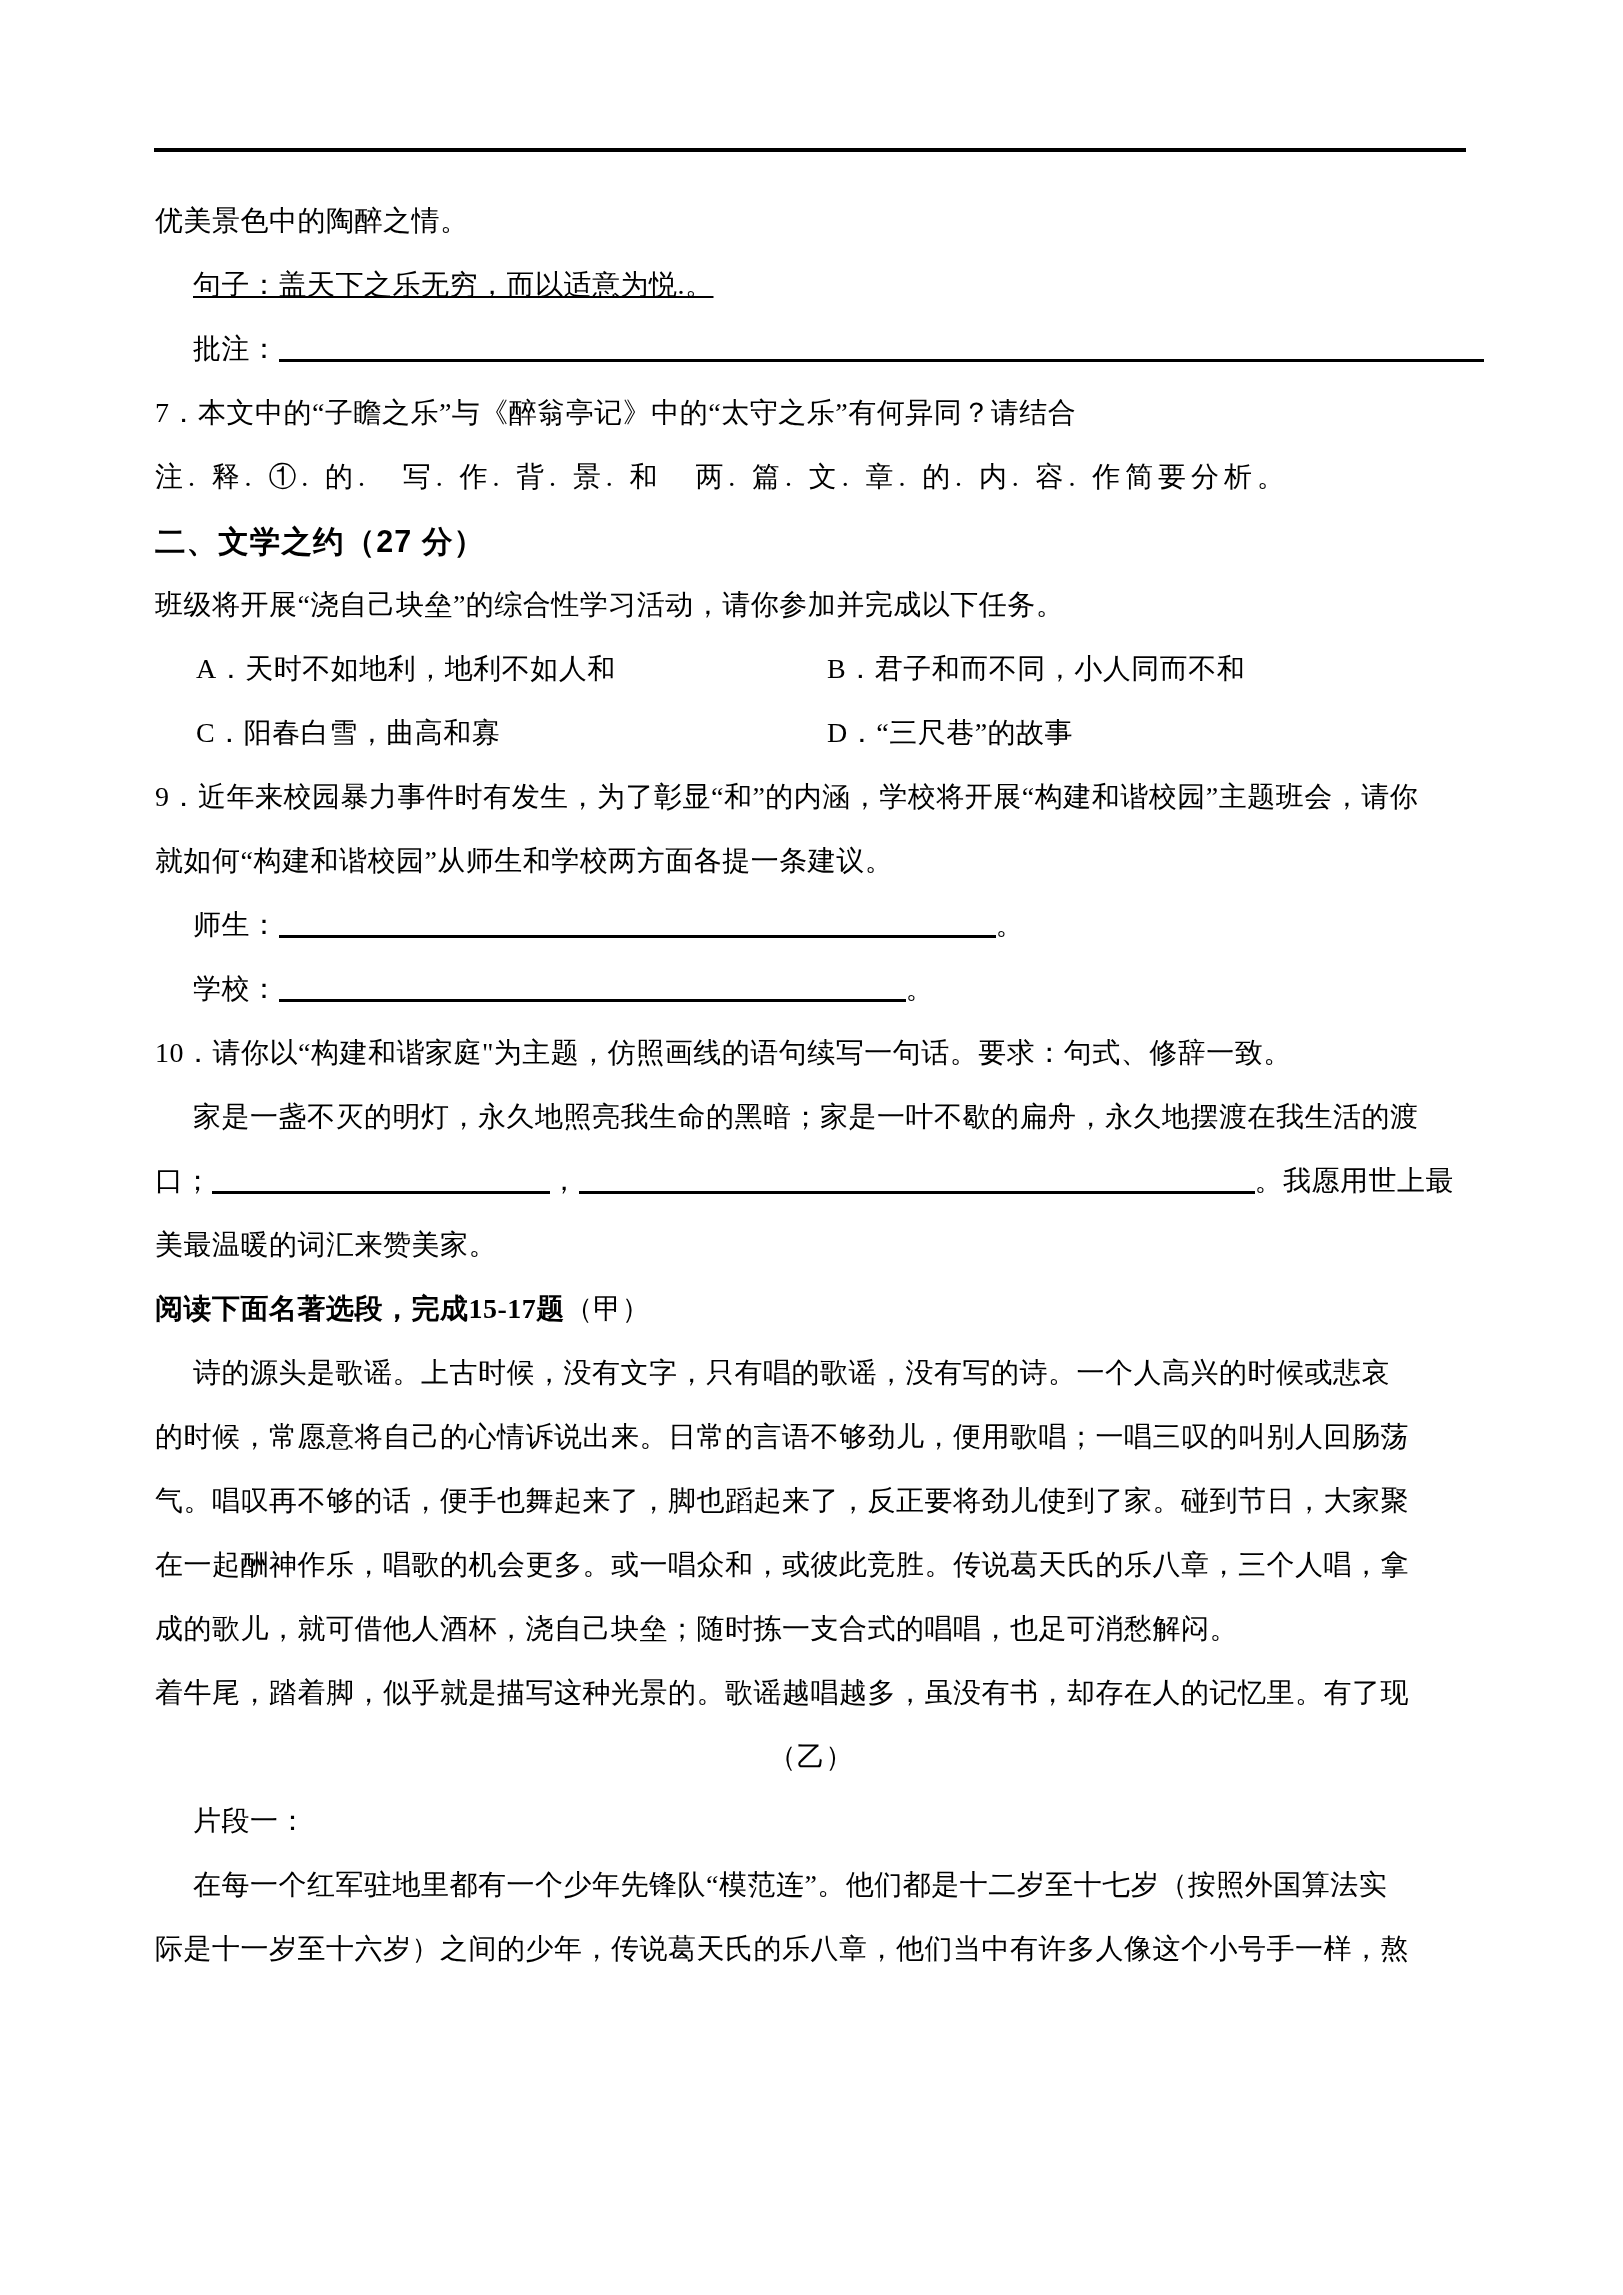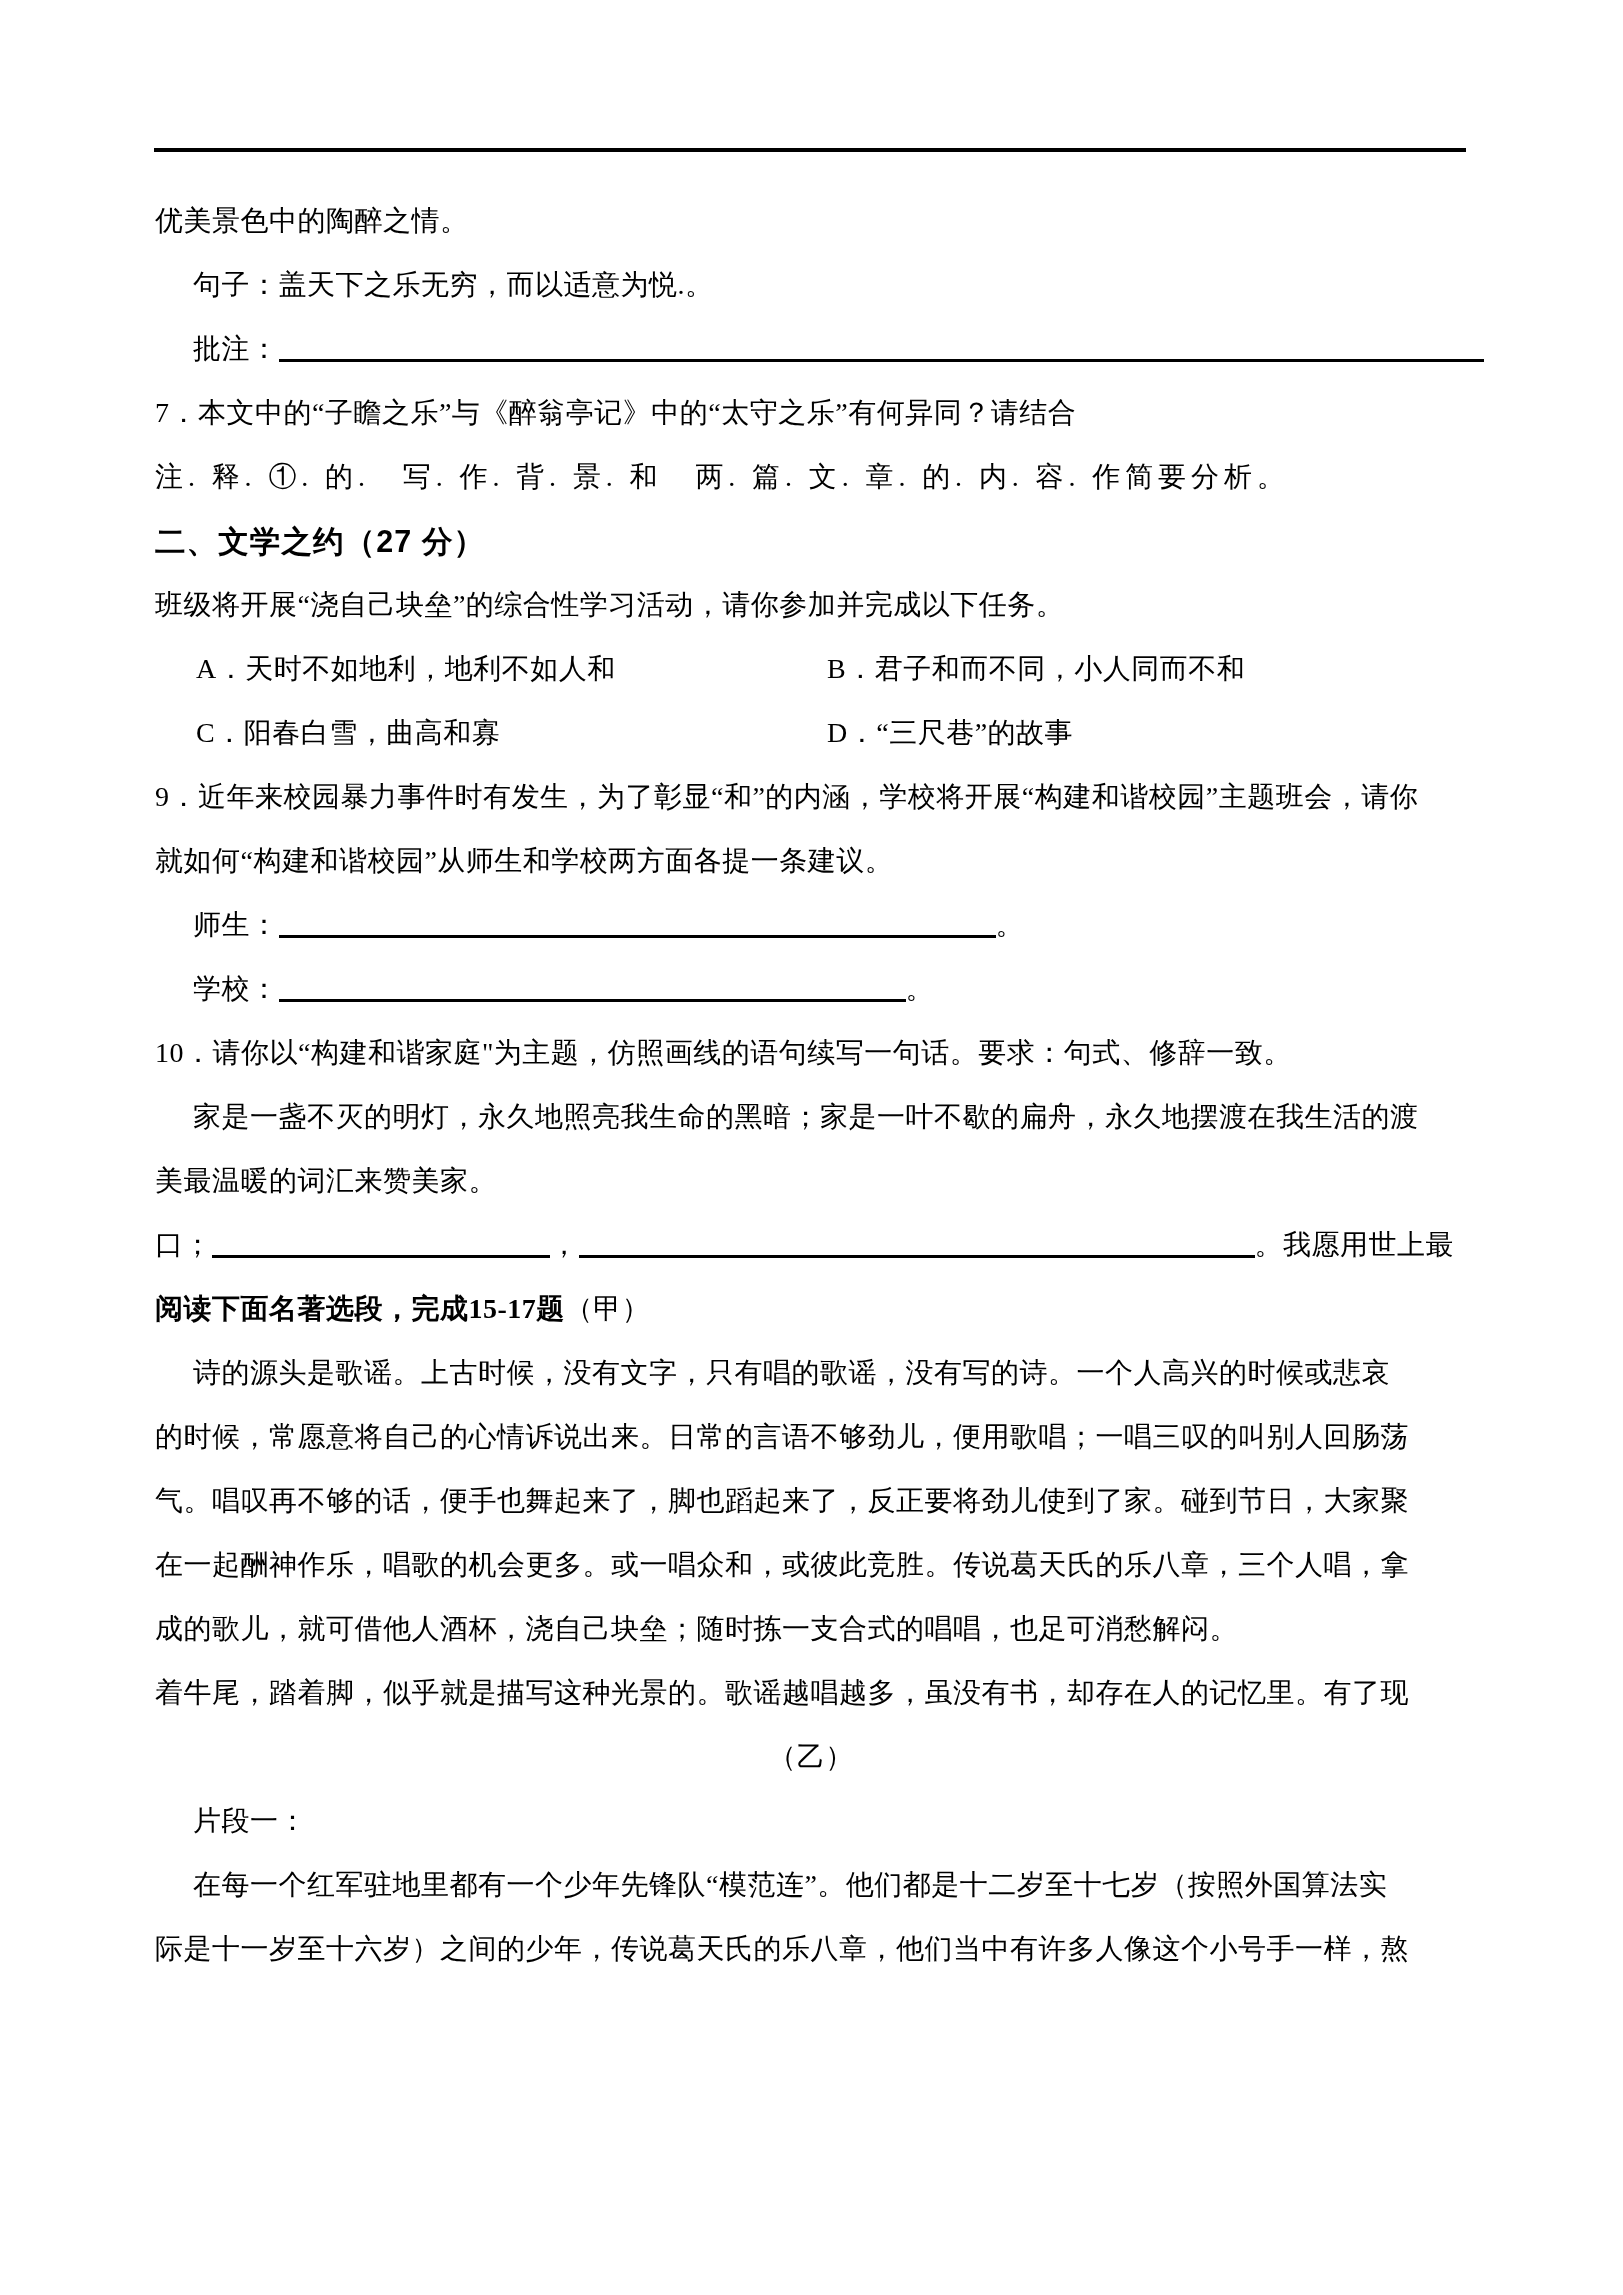--- a/index.html
+++ b/index.html
@@ -33,36 +33,36 @@
   .line.opt{padding-left:41px;}
   .line.opt .left{display:inline-block;width:631px;}
 </style>
 </head>
 <body>
 
 <div class="page">
   <div class="top-rule"></div>
   <div id="content">
       <div class="line"><span class="seg">优美景色中的陶醉之情。</span></div>
-      <div class="line" style="padding-left: 38px;"><span class="seg">句子：盖天下之乐无穷，而以适意为悦.。</span></div>
+      <div class="line" style="padding-left: 38px; text-decoration: underline;"><span class="seg">句子：盖天下之乐无穷，而以适意为悦.。</span></div>
       <div class="line" style="padding-left: 38px;"><span class="seg">批注：</span><span class="blank" style="width: 1205px;"></span></div>
       <div class="line"><span class="seg">7．本文中的“子瞻之乐”与《醉翁亭记》中的“太守之乐”有何异同？请结合</span></div>
       <div class="line spread"><span class="seg">注. 释. ①. 的.　写. 作. 背. 景. 和　两. 篇. 文. 章. 的. 内. 容. 作简要分析。</span></div>
       <div class="line h1"><span class="seg b">二、文学之约（27 分）</span></div>
       <div class="line"><span class="seg">班级将开展“浇自己块垒”的综合性学习活动，请你参加并完成以下任务。</span></div>
       <div class="line opt"><span class="seg left">A．天时不如地利，地利不如人和</span><span class="seg">B．君子和而不同，小人同而不和</span></div>
       <div class="line opt"><span class="seg left">C．阳春白雪，曲高和寡</span><span class="seg">D．“三尺巷”的故事</span></div>
       <div class="line"><span class="seg">9．近年来校园暴力事件时有发生，为了彰显“和”的内涵，学校将开展“构建和谐校园”主题班会，请你</span></div>
       <div class="line"><span class="seg">就如何“构建和谐校园”从师生和学校两方面各提一条建议。</span></div>
       <div class="line" style="padding-left: 38px;"><span class="seg">师生：</span><span class="blank" style="width: 717px;"></span><span class="seg">。</span></div>
       <div class="line" style="padding-left: 38px;"><span class="seg">学校：</span><span class="blank" style="width: 627px;"></span><span class="seg">。</span></div>
       <div class="line"><span class="seg">10．请你以“构建和谐家庭"为主题，仿照画线的语句续写一句话。要求：句式、修辞一致。</span></div>
       <div class="line" style="padding-left: 38px;"><span class="seg">家是一盏不灭的明灯，永久地照亮我生命的黑暗；家是一叶不歇的扁舟，永久地摆渡在我生活的渡</span></div>
+      <div class="line"><span class="seg">口；</span><span class="blank" style="width: 338px;"></span><span class="seg">，</span><span class="blank" style="width: 676px;"></span><span class="seg">。我愿用世上最</span></div>
       <div class="line"><span class="seg">美最温暖的词汇来赞美家。</span></div>
-      <div class="line"><span class="seg">口；</span><span class="blank" style="width: 338px;"></span><span class="seg">，</span><span class="blank" style="width: 676px;"></span><span class="seg">。我愿用世上最</span></div>
       <div class="line"><span class="seg b">阅读下面名著选段，完成15-17题</span><span class="seg">（甲）</span></div>
       <div class="line" style="padding-left: 38px;"><span class="seg">诗的源头是歌谣。上古时候，没有文字，只有唱的歌谣，没有写的诗。一个人高兴的时候或悲哀</span></div>
       <div class="line"><span class="seg">的时候，常愿意将自己的心情诉说出来。日常的言语不够劲儿，便用歌唱；一唱三叹的叫别人回肠荡</span></div>
       <div class="line"><span class="seg">气。唱叹再不够的话，便手也舞起来了，脚也蹈起来了，反正要将劲儿使到了家。碰到节日，大家聚</span></div>
       <div class="line"><span class="seg">在一起酬神作乐，唱歌的机会更多。或一唱众和，或彼此竞胜。传说葛天氏的乐八章，三个人唱，拿</span></div>
       <div class="line"><span class="seg">成的歌儿，就可借他人酒杯，浇自己块垒；随时拣一支合式的唱唱，也足可消愁解闷。</span></div>
       <div class="line"><span class="seg">着牛尾，踏着脚，似乎就是描写这种光景的。歌谣越唱越多，虽没有书，却存在人的记忆里。有了现</span></div>
       <div class="line center"><span class="seg">（乙）</span></div>
       <div class="line" style="padding-left: 38px;"><span class="seg">片段一：</span></div>
       <div class="line" style="padding-left: 38px;"><span class="seg">在每一个红军驻地里都有一个少年先锋队“模范连”。他们都是十二岁至十七岁（按照外国算法实</span></div>

